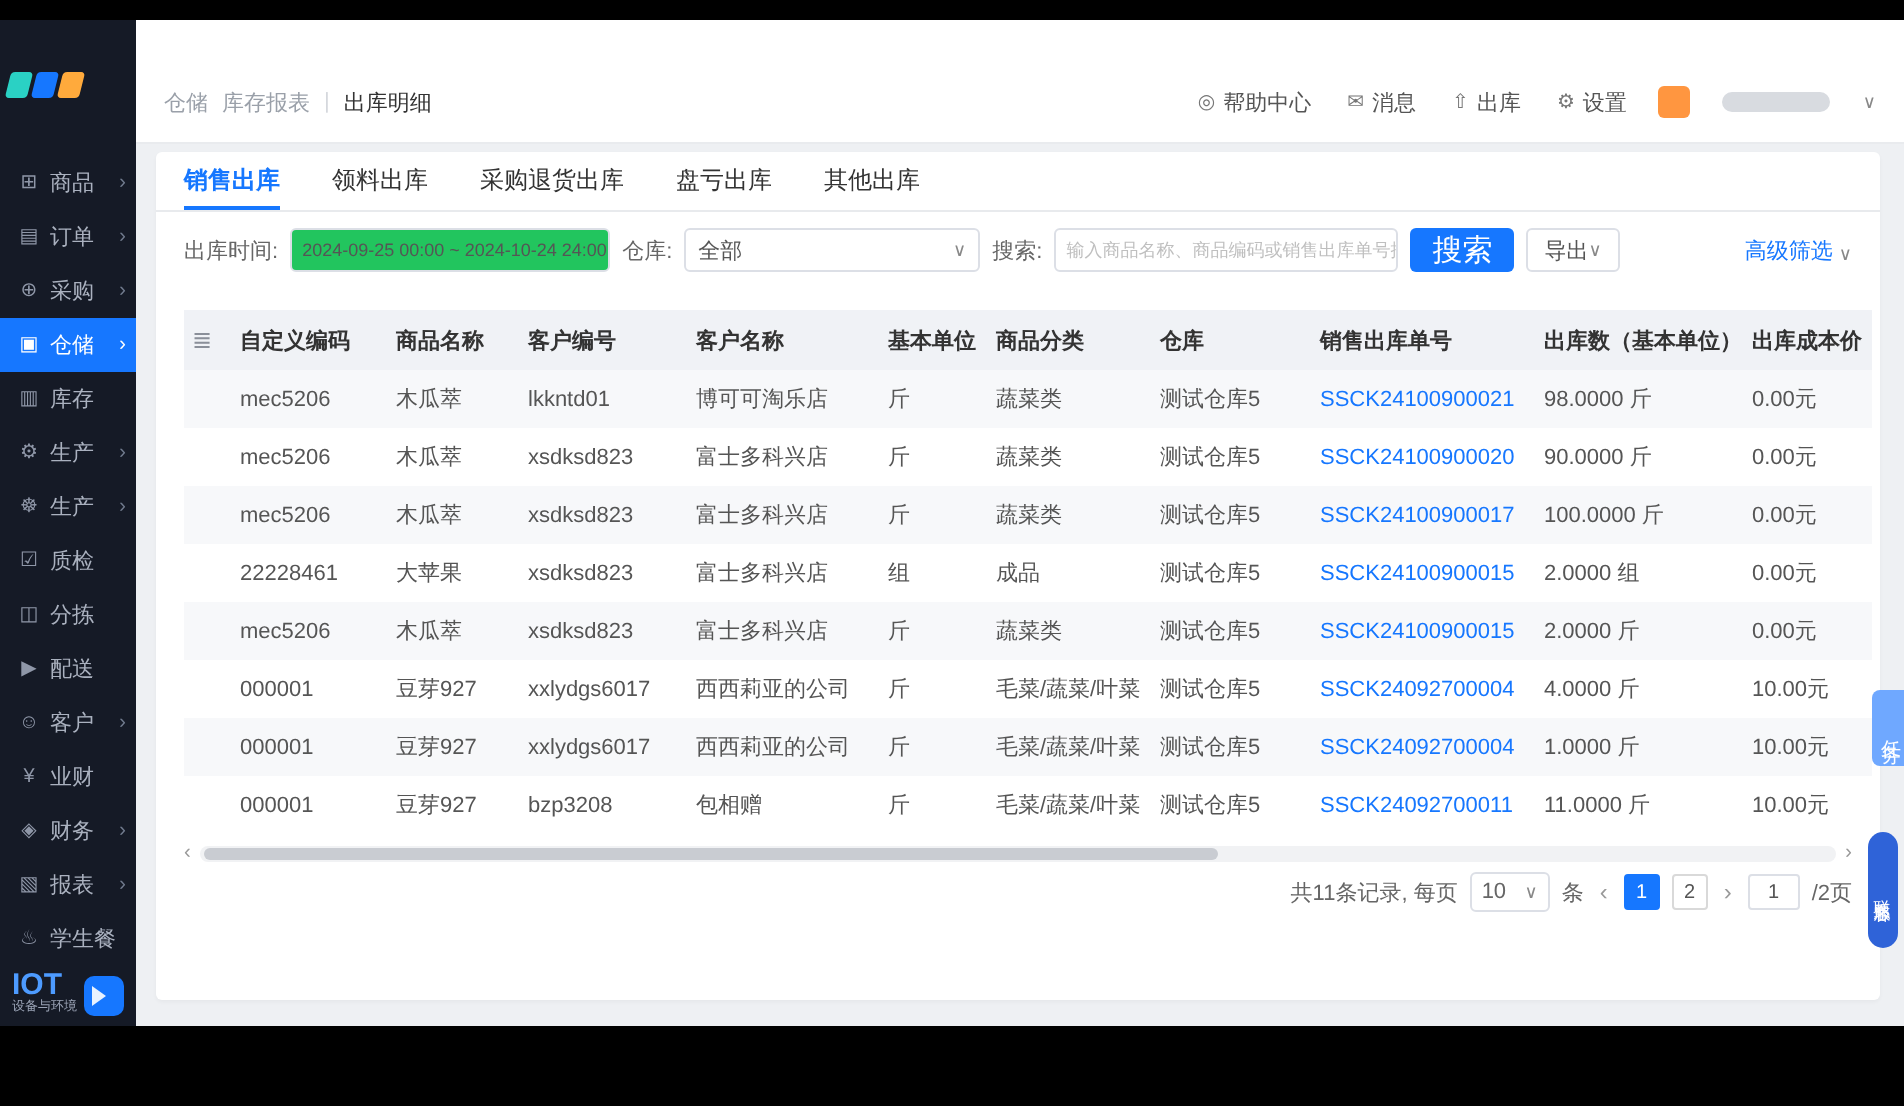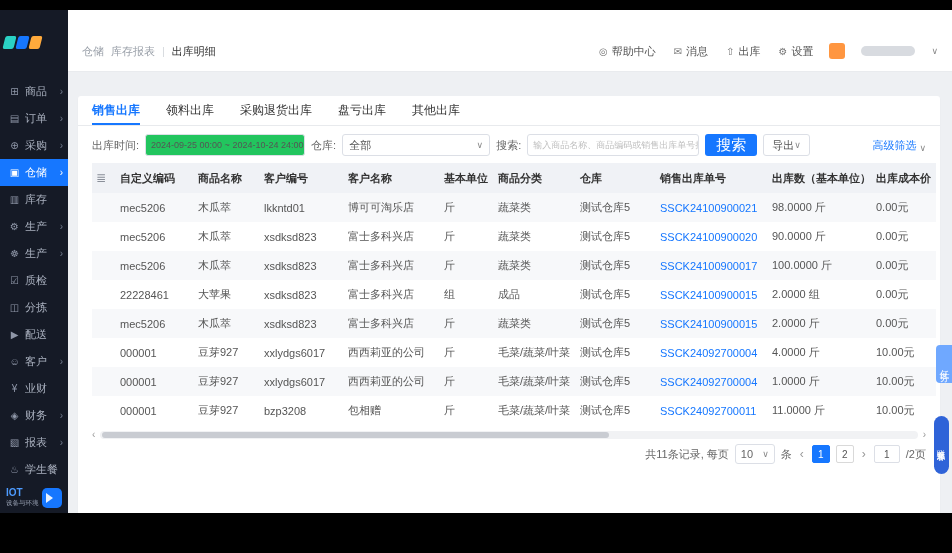--- a/index.html
+++ b/index.html
@@ -16,48 +16,48 @@
   .logo i { display:block; width:11px; height:13px; border-radius:2px; transform:skewX(-14deg); }
   .logo i.c1{ background:#2ad1c4; } .logo i.c2{ background:#1677ff; } .logo i.c3{ background:#ffaa3c; }
   .side-menu { position:absolute; top:68px; left:0; right:0; }
   .side-item { height:27px; display:flex; align-items:center; padding:0 5px 0 8px; color:#aab1bf; font-size:11px; cursor:pointer; white-space:nowrap; }
   .side-item .sicon { width:13px; font-size:10px; margin-right:4px; color:#8f97a8; text-align:center; }
   .side-item .slabel { flex:1; overflow:hidden; }
   .side-item .sarrow { font-size:10px; color:#707a8d; }
   .side-item.active { background:#1677ff; color:#fff; }
   .side-item.active .sicon, .side-item.active .sarrow { color:#fff; }
   .side-bottom { position:absolute; bottom:5px; left:6px; right:2px; display:flex; align-items:center; }
-  .iot-title { color:#4d9bff; font-weight:bold; font-size:10px; line-height:12px; }
+  .iot-title { color:#4d9bff; font-weight:bold; font-size:15px; line-height:12px; }
   .iot-sub { color:#9aa3b5; font-size:6.5px; white-space:nowrap; }
   .iot-icon { width:20px; height:20px; background:#1677ff; border-radius:5px; margin-left:3px; position:relative; flex:none; }
   .iot-icon:after { content:""; position:absolute; left:4px; top:5px; border-left:7px solid #fff; border-top:5px solid transparent; border-bottom:5px solid transparent; opacity:.9; }
 
   
   .header { position:absolute; left:68px; top:0; width:884px; height:62px; background:#fff; border-bottom:1px solid #e9ebee; display:flex; align-items:flex-end; z-index:4; }
   .header-inner { height:40px; width:100%; display:flex; align-items:center; padding:0 14px; }
   .breadcrumb { font-size:11px; color:#9aa0a9; display:flex; align-items:center; gap:7px; }
   .breadcrumb .current { color:#333; }
   .breadcrumb .sep { color:#d5d8dd; }
   .header-right { margin-left:auto; display:flex; align-items:center; gap:16px; font-size:11px; color:#555; }
   .h-actions { display:flex; align-items:center; gap:18px; }
   .h-action { display:flex; align-items:center; gap:4px; cursor:pointer; }
   .h-ico { font-size:10px; color:#777; }
   .avatar { width:16px; height:16px; border-radius:3px; background:#ff9640; display:inline-block; }
   .user-blur { width:54px; height:10px; background:#d8dbe0; border-radius:5px; display:inline-block; }
   .dcaret { font-size:9px; color:#888; }
 
   
-  .content { position:absolute; left:68px; top:62px; width:884px; height:441px; background:#eef0f3; padding:24px 12px 0 10px; }
+  .content { position:absolute; left:68px; top:62px; width:884px; height:441px; background:#eef0f3; padding:4px 12px 0 10px; }
   .card { background:#fff; border-radius:3px; height:424px; position:relative; box-shadow:0 1px 2px rgba(0,0,0,.04); overflow:hidden; }
 
   .tabs { display:flex; gap:26px; padding:0 14px; height:30px; border-bottom:1px solid #e8eaed; }
   .tab { font-size:12px; color:#333; line-height:29px; cursor:pointer; white-space:nowrap; }
   .tab.active { color:#1677ff; border-bottom:2px solid #1677ff; font-weight:bold; }
 
-  .filter-row { display:flex; align-items:center; gap:6px; margin:7px 14px 6px; height:24px; font-size:11px; color:#666; white-space:nowrap; }
+  .filter-row { display:flex; align-items:center; gap:6px; margin:7px 14px 18px; height:24px; font-size:11px; color:#666; white-space:nowrap; }
   .date-input { width:160px; height:22px; border:1px solid #dcdfe6; border-radius:3px; font-size:9px; color:#555; display:flex; align-items:center; padding:0 5px; overflow:hidden; background:#22c55e; }
   .sel { width:148px; height:22px; border:1px solid #dcdfe6; border-radius:3px; display:flex; align-items:center; justify-content:space-between; padding:0 6px; color:#555; background:#fff; }
   .search-input { width:172px; height:22px; border:1px solid #dcdfe6; border-radius:3px; font-size:9px; color:#bfbfbf; display:flex; align-items:center; padding:0 5px; overflow:hidden; background:#fff; }
   .btn-primary { height:22px; background:#1677ff; color:#fff; border:none; border-radius:3px; font-size:15px; padding:0 11px; cursor:pointer; font-family:inherit; }
   .btn-plain { height:22px; background:#fff; border:1px solid #dcdfe6; border-radius:3px; font-size:11px; color:#555; padding:0 8px; display:flex; align-items:center; gap:0; cursor:pointer; }
   .adv { margin-left:auto; color:#1677ff; display:flex; align-items:flex-end; gap:3px; cursor:pointer; }
 
   .table-wrap { margin:0 14px; }
   table.grid { border-collapse:collapse; table-layout:fixed; width:844px; }
   .grid th { background:#f0f2f6; font-size:11px; color:#333; font-weight:bold; height:30px; text-align:left; padding:0 4px; white-space:nowrap; overflow:hidden; }

